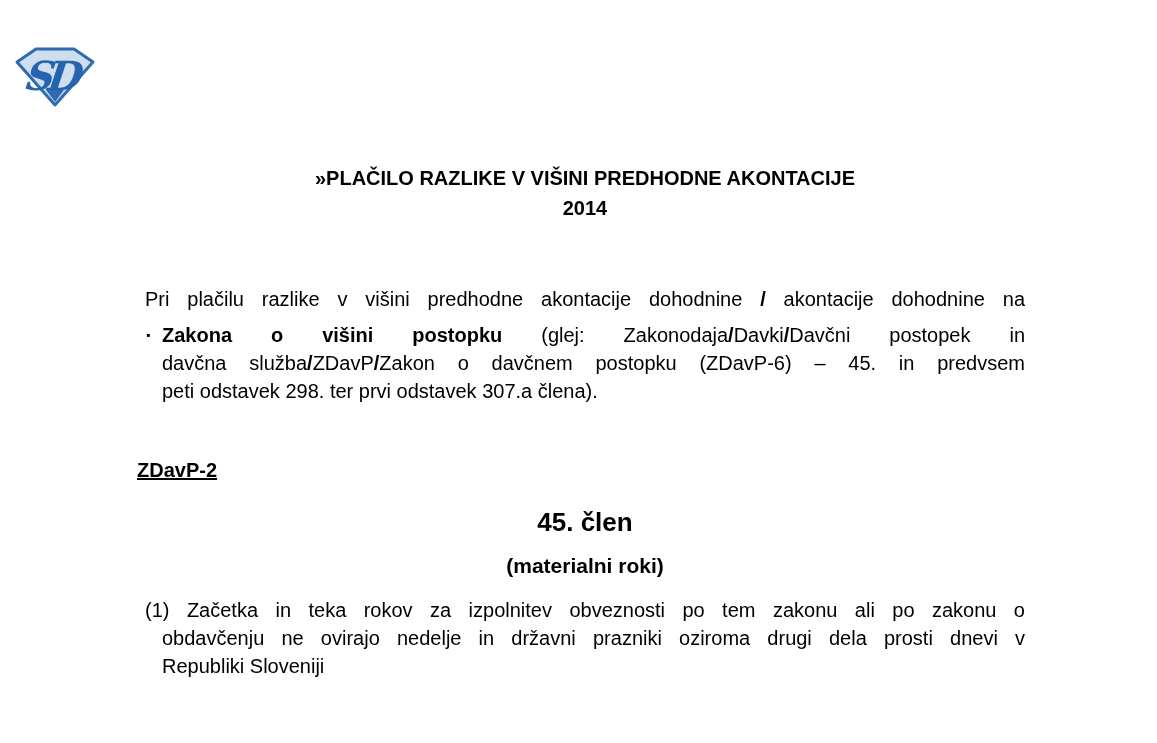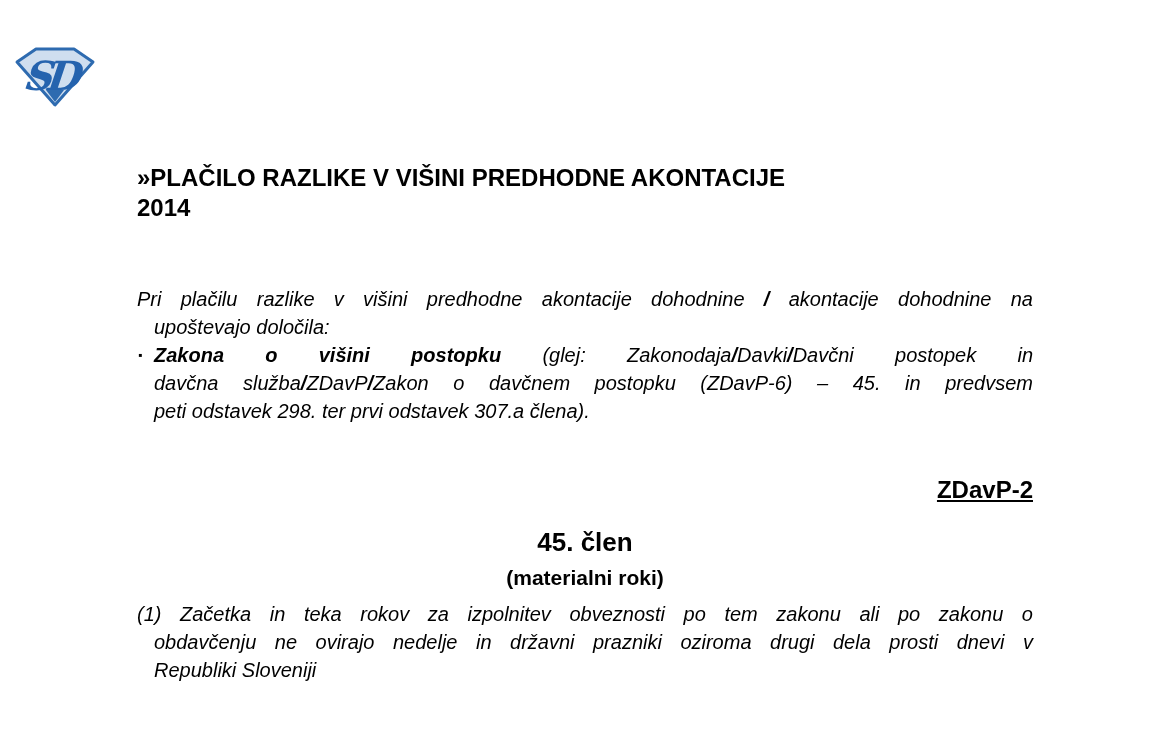--- a/index.html
+++ b/index.html
@@ -10,54 +10,54 @@
     background: #ffffff;
     overflow: hidden;
     font-family: "Liberation Sans", sans-serif;
     color: #000000;
   }
   .logo { position: absolute; left: 14px; top: 46px; width: 82px; height: 62px; }
   .content { position: absolute; left: 137px; top: 0; width: 896px; }
 
   .doc-title {
     margin-top: 163px;
-    font-size: 24px;
+    font-size: 20px;
     font-weight: bold;
     line-height: 30px;
-    text-align: left;
+    text-align: center;
   }
   .title-line { white-space: nowrap; }
 
   .body-block { margin: 0; }
   .intro-block { margin-top: 62px; }
 
-  .para { font-size: 20px; line-height: 28px; margin: 0; font-style: italic; }
+  .para { font-size: 20px; line-height: 28px; margin: 8px; }
   .bline { position: relative; }
   .just { text-align: justify; text-align-last: justify; }
   .plain { text-align: left; text-align-last: auto; }
   .ind { padding-left: 17px; }
   .bullet {
     position: absolute; left: 1px; top: 0;
     font-size: 12px; line-height: 28px;
   }
   .bold { font-weight: bold; }
 
   .law-heading {
     margin: 51px 0 0 0;
-    font-size: 24px; line-height: 28px;
-    font-weight: bold; text-align: right;
+    font-size: 20px; line-height: 28px;
+    font-weight: bold; text-align: left;
     text-decoration: underline;
   }
   .article-heading {
     margin: 24px 0 0 0;
     font-size: 26px; line-height: 28px;
     font-weight: bold; text-align: center;
   }
   .article-subheading {
-    margin: 8px;
+    margin: 16px;
     font-size: 21px; line-height: 28px;
     font-weight: bold; text-align: center;
   }
 </style>
 </head>
 <body>
 
 <div class="page">
 
   <div class="logo">
@@ -71,21 +71,20 @@
   <div class="content">
 
     <div class="doc-title">
       <div class="title-line">»PLAČILO RAZLIKE V VIŠINI PREDHODNE AKONTACIJE</div>
       <div class="title-line">2014</div>
     </div>
 
     <div class="body-block intro-block">
         <div class="para">
           <div class="bline just"><span>Pri plačilu razlike v višini predhodne akontacije dohodnine </span><span class="bold">/</span><span> akontacije dohodnine na</span></div>
-          <div class="bline plain ind"><span>upoštevajo določila:</span></div>
         </div>
         <div class="para">
           <div class="bline just ind"><span class="bullet">▪</span><span class="bold">Zakona o višini postopku</span><span> (glej: Zakonodaja</span><span class="bold">/</span><span>Davki</span><span class="bold">/</span><span>Davčni postopek in</span></div>
           <div class="bline just ind"><span>davčna služba</span><span class="bold">/</span><span>ZDavP</span><span class="bold">/</span><span>Zakon o davčnem postopku (ZDavP-6) – 45. in predvsem</span></div>
           <div class="bline plain ind"><span>peti odstavek 298. ter prvi odstavek 307.a člena).</span></div>
         </div>
       </div>
 
     <h2 class="law-heading">ZDavP-2</h2>
     <h3 class="article-heading">45. člen</h3>

